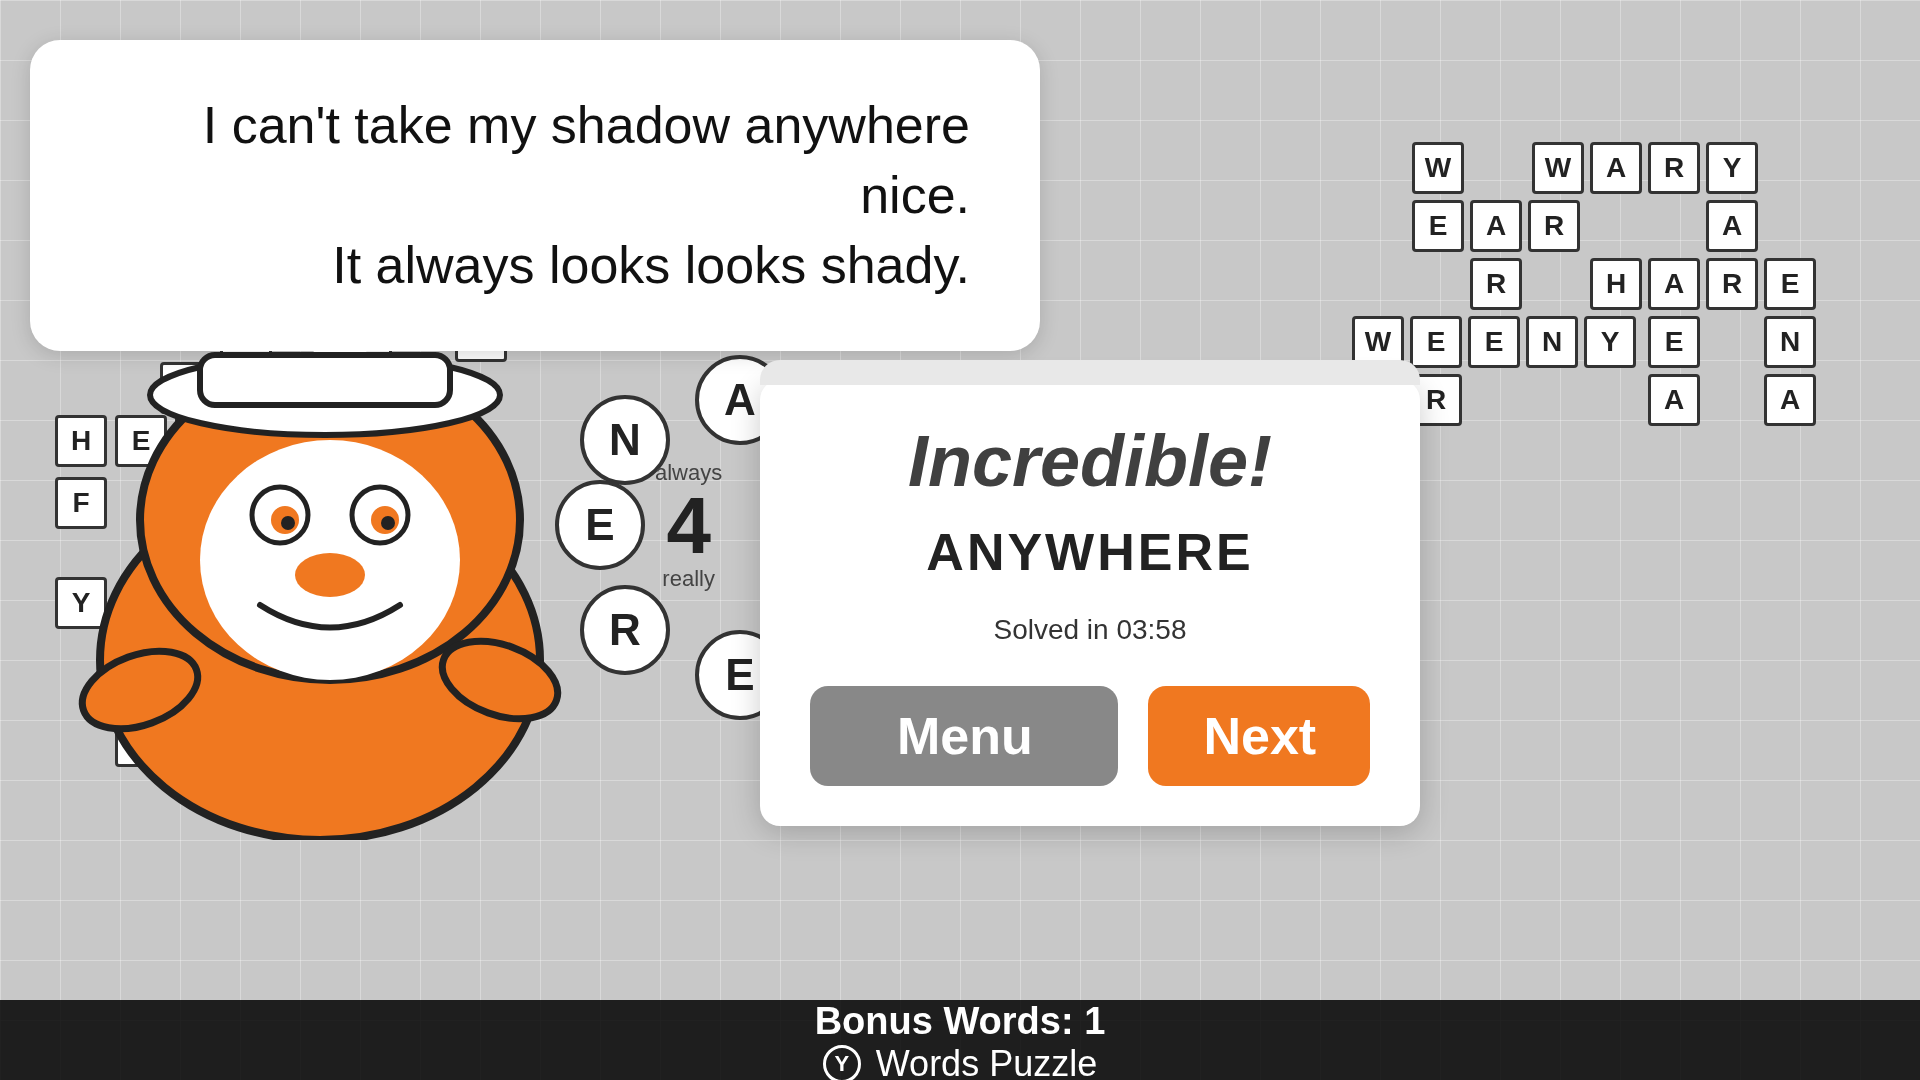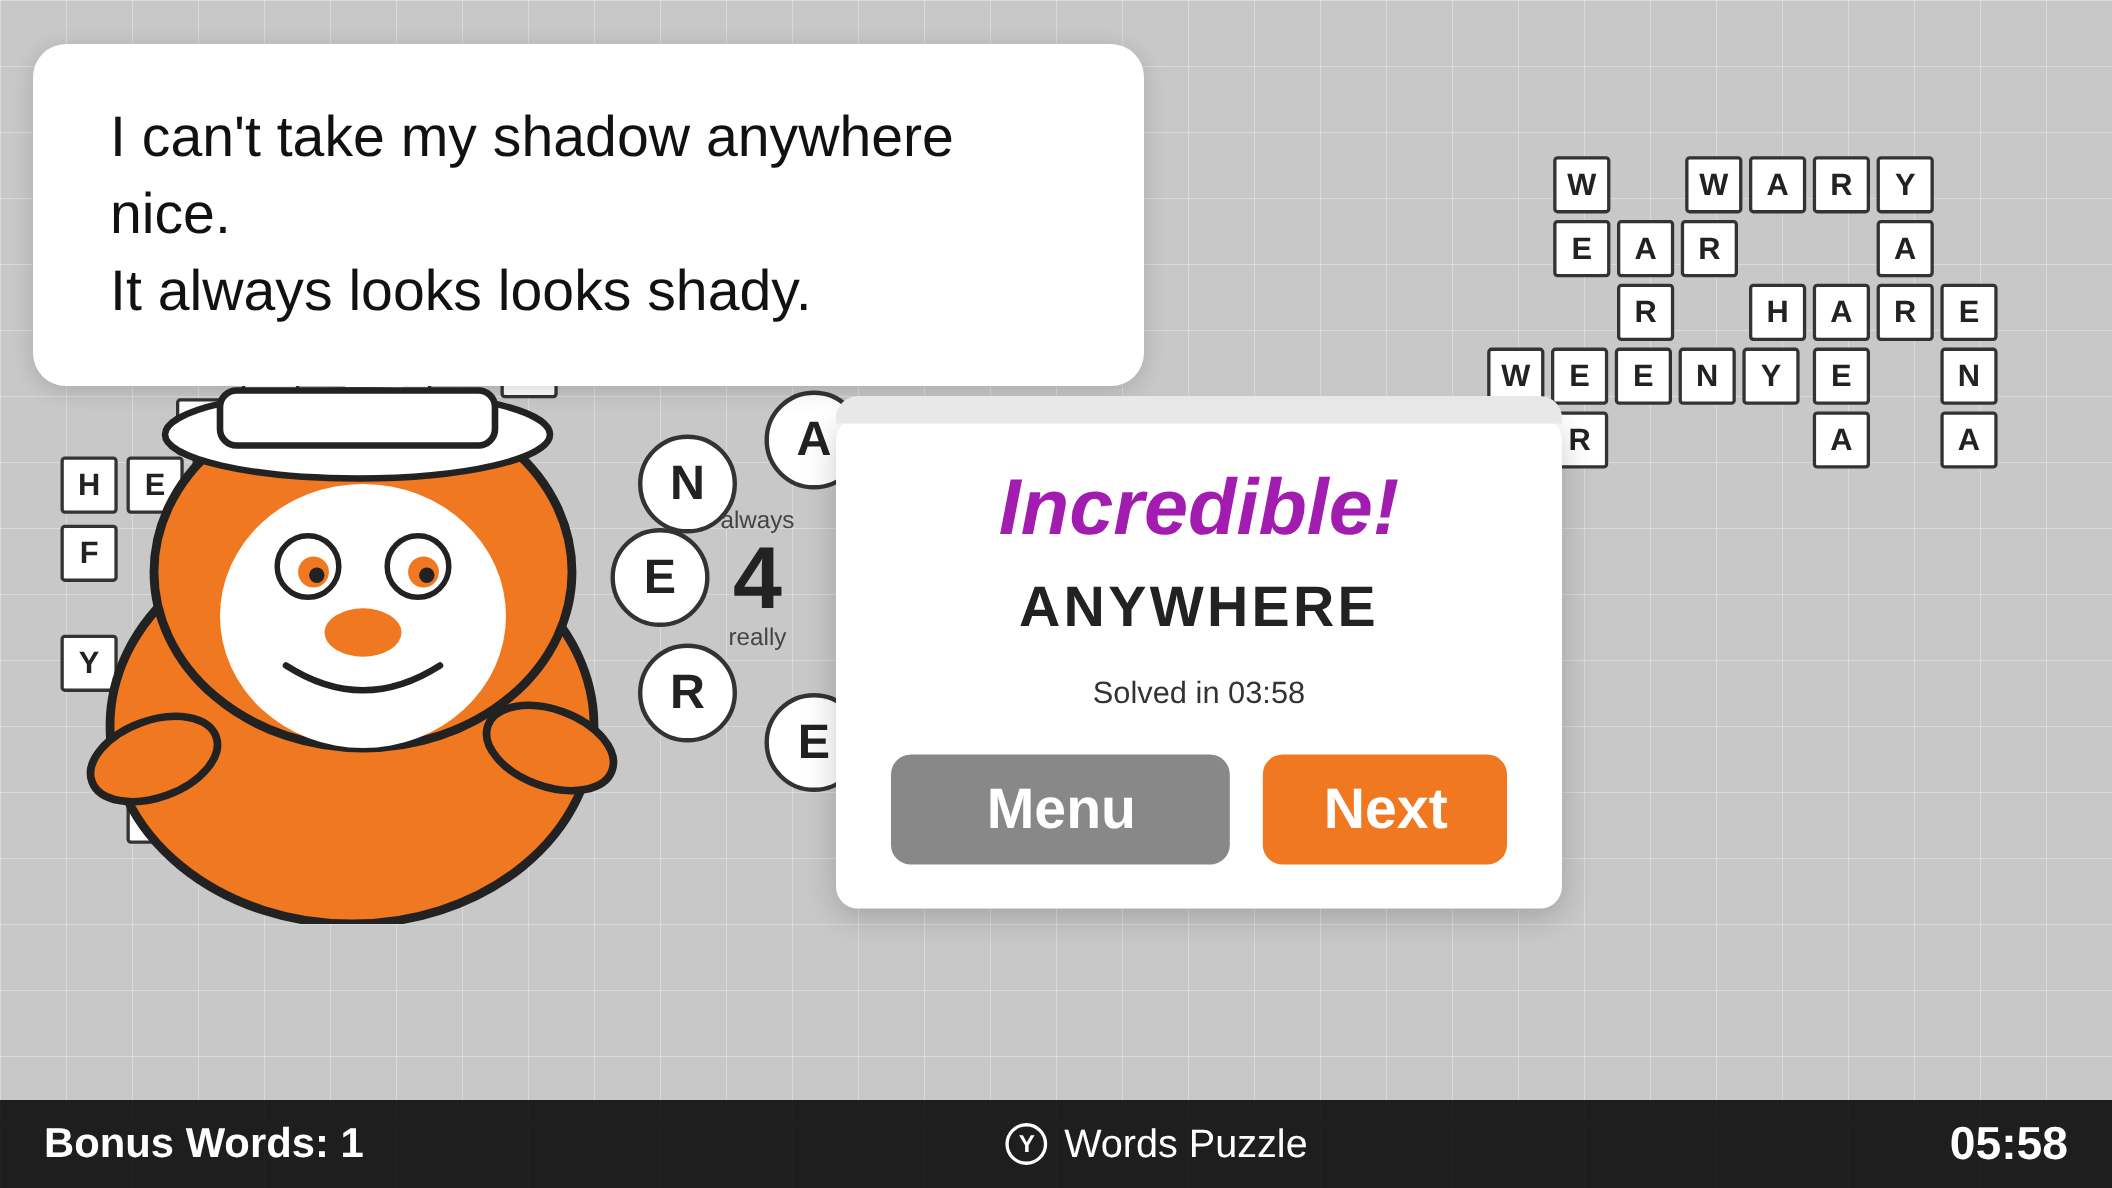--- a/index.html
+++ b/index.html
@@ -62,21 +62,21 @@
       height: 0;
       border-left: 30px solid transparent;
       border-right: 30px solid transparent;
       border-top: 45px solid white;
     }
 
     .speech-bubble-text {
       font-size: 52px;
       font-weight: 400;
       line-height: 1.35;
-      text-align: left;
+      text-align: right;
       color: #111;
     }
 
     
     .letter-circle {
       position: absolute;
       width: 90px;
       height: 90px;
       background: white;
       border: 4px solid #333;
@@ -130,21 +130,21 @@
       left: 0;
       right: 0;
       height: 25px;
       background: #e8e8e8;
       border-radius: 20px 20px 0 0;
     }
 
     .incredible-text {
       font-size: 72px;
       font-weight: 900;
-      color: #a21caf;
+      color: #404040;
       margin-bottom: 20px;
       font-style: italic;
     }
 
     .word-solved {
       font-size: 52px;
       font-weight: 700;
       color: #222;
       margin-bottom: 32px;
       letter-spacing: 3px;
@@ -202,20 +202,21 @@
       bottom: 0;
       left: 0;
       right: 0;
       height: 80px;
       background: rgba(0,0,0,0.85);
       display: flex;
       align-items: center;
       justify-content: space-between;
       padding: 0 40px;
       z-index: 30;
+      flex-direction: column;
     }
 
     .bonus-words {
       font-size: 38px;
       font-weight: 900;
       color: white;
     }
 
     .view-puzzle {
       font-size: 36px;

